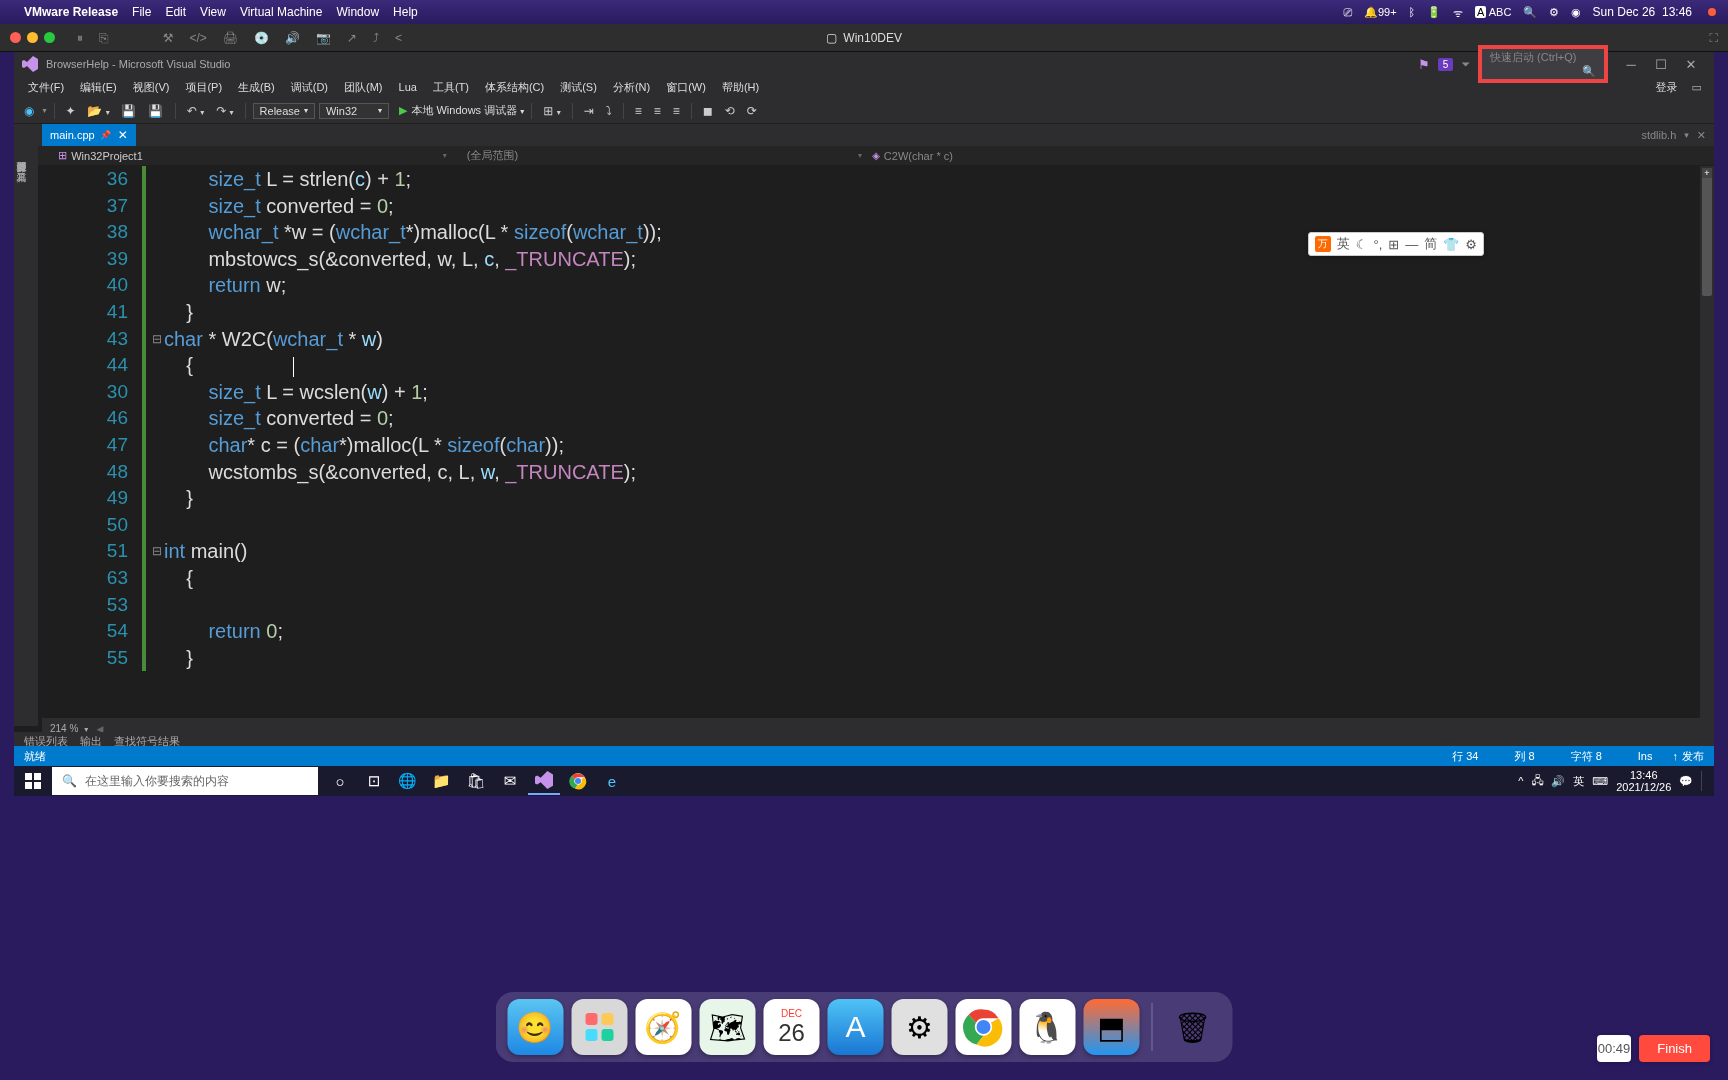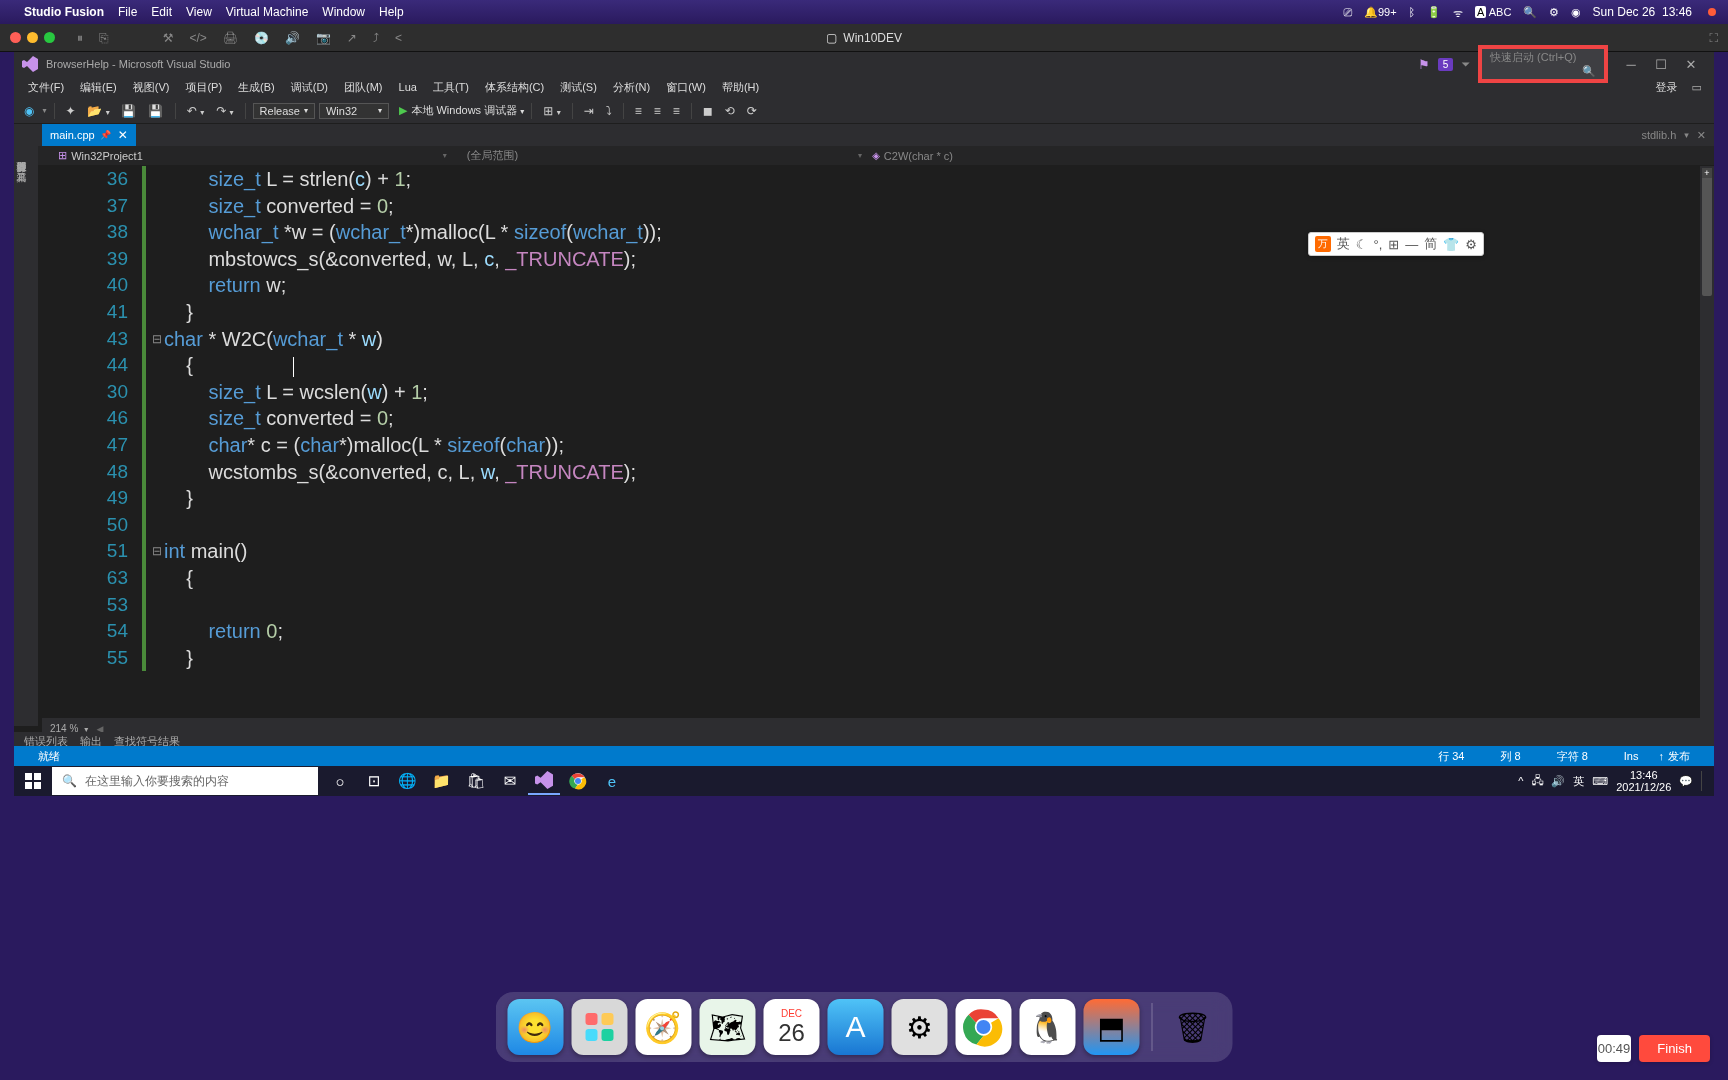--- a/index.html
+++ b/index.html
@@ -82,21 +82,21 @@
 .ime-bar { position: absolute; top: 180px; right: 230px; background: #fff; border: 1px solid #ccc; border-radius: 3px; padding: 2px 6px; display: flex; align-items: center; gap: 6px; font-size: 12px; color: #333; box-shadow: 0 1px 4px rgba(0,0,0,.3); }
 .ime-logo { width: 16px; height: 16px; background: #ff6a00; color: #fff; display: flex; align-items: center; justify-content: center; font-size: 10px; border-radius: 2px; }
 .ime-item { color: #555; font-size: 13px; }
 
 
 .vs-zoom { position: absolute; left: 28px; bottom: 32px; right: 0; height: 16px; background: #2d2d30; color: #aaa; font-size: 10px; padding: 0 8px; display: flex; align-items: flex-end; }
 .vs-zoom .chev { margin-left: 6px; font-size: 8px; }
 .vs-output-tabs { position: absolute; left: 0; bottom: 18px; right: 0; height: 16px; background: #2d2d30; color: #aaa; font-size: 11px; padding: 2px 10px; display: flex; gap: 12px; }
 
 
-.vs-status { position: absolute; left: 0; right: 0; bottom: 0; height: 20px; background: #007acc; color: #fff; font-size: 11px; display: flex; align-items: center; padding: 0 24px; }
+.vs-status { position: absolute; left: 0; right: 0; bottom: 0; height: 20px; background: #007acc; color: #fff; font-size: 11px; display: flex; align-items: center; padding: 0 10px; }
 .vs-status .ready { margin-right: auto; }
 .vs-status .sitem { margin: 0 18px; }
 .vs-status .publish { margin-left: 2px; }
 .vs-status .up { color: #fff; margin-right: 4px; }
 
 
 .win-taskbar { position: absolute; left: 14px; right: 14px; bottom: 264px; height: 30px; background: #1a1a2e; display: flex; align-items: center; color: #fff; }
 .vs-container { position: absolute; top: 52px; left: 14px; right: 14px; height: 714px; background: #1e1e1e; }
 .win-taskbar { top: 766px; bottom: auto; }
 
@@ -136,21 +136,21 @@
 .scroll-thumb { position: absolute; top: 10px; width: 10px; left: 2px; height: 120px; background: #555; border-radius: 2px; }
 
 
 .side-expand { position: absolute; right: 2px; top: 116px; width: 10px; height: 10px; background: #444; color: #fff; font-size: 9px; text-align: center; }
 </style>
 </head>
 <body>
 
 <div class="mac-menubar">
   <span class="apple"></span>
-  <span class="app-name">Studio Fusion</span>
+  <span class="app-name">VMware Release</span>
   <span class="menu-item">File</span>
   <span class="menu-item">Edit</span>
   <span class="menu-item">View</span>
   <span class="menu-item">Virtual Machine</span>
   <span class="menu-item">Window</span>
   <span class="menu-item">Help</span>
   <div class="mac-right">
     <span class="status-icon">⎚</span>
     <span class="status-icon">🔔<span>99+</span></span>
     <span class="status-icon">ᛒ</span>

